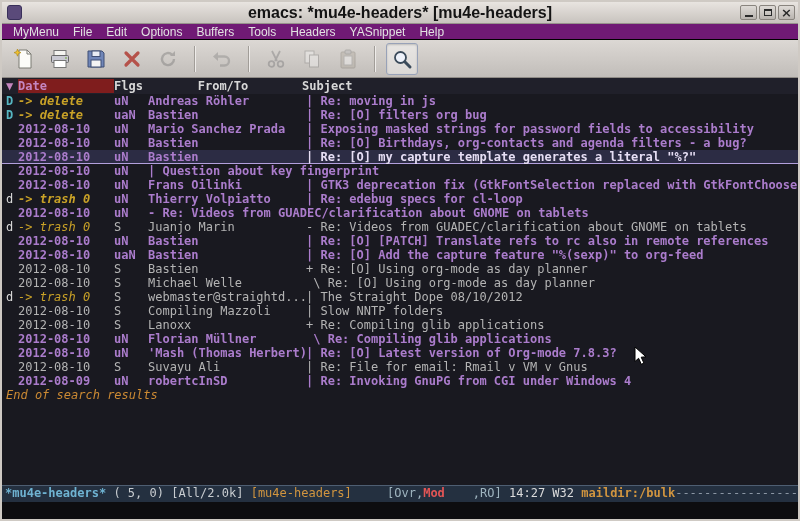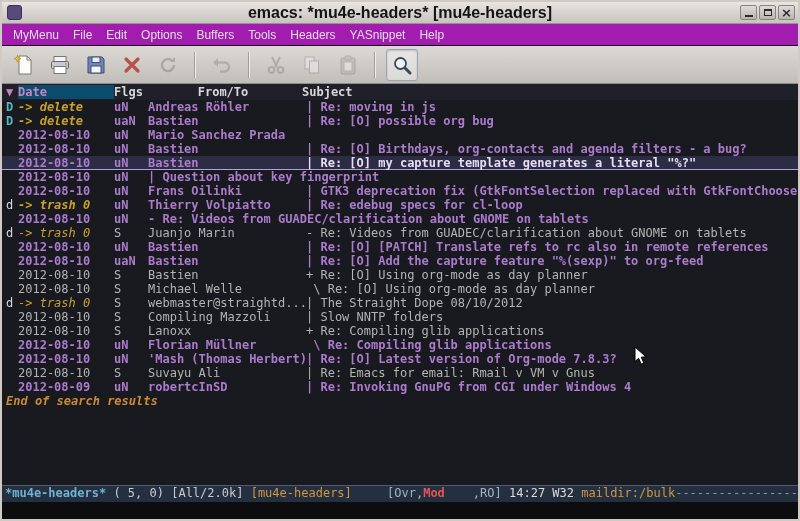--- a/index.html
+++ b/index.html
@@ -43,22 +43,22 @@
     border: 1px solid #89847e;
     display: flex; align-items: center; justify-content: center;
     box-sizing: border-box;
   }
   .g-min { width: 8px; height: 2px; background: #2a2a2a; margin-top: 7px; }
   .g-max { width: 8px; height: 7px; border: 1px solid #2a2a2a; border-top-width: 2px; box-sizing: border-box; }
   .g-close { font-family: "DejaVu Sans", sans-serif; font-size: 13px; font-weight: bold; color: #2a2a2a; line-height: 1; }
 
   
   .menubar {
-    height: 22px; flex: none;
-    background: #a21caf; border-bottom: 1px solid #000;
+    height: 16px; flex: none;
+    background: #701a75; border-bottom: 1px solid #000;
     box-sizing: border-box;
     display: flex; align-items: center; padding-left: 4px;
   }
   .menu-item {
     font-family: "Liberation Sans", sans-serif;
     font-size: 12px; color: #e2e2e2; padding: 3px 7px; cursor: default;
   }
 
   
   .toolbar {
@@ -87,21 +87,21 @@
   
   .buffer { flex: 1; overflow: hidden; background: var(--buffer-bg, #191920); }
   .header-line {
     height: 16px; display: flex; align-items: center;
     padding-left: 4px; white-space: pre; overflow: hidden;
     background: #20202a;
     font-family: "DejaVu Sans Mono", monospace;
     font-size: 12px; font-weight: bold; color: #d8d8d8;
   }
   .hl-mark { flex: none; width: 12px; color: #c586c0; }
-  .hl-date { flex: none; width: 96px; color: #c586c0; background: #0c4a6e; }
+  .hl-date { flex: none; width: 96px; color: #c586c0; background: #7f1d1d; }
   .hl-flags { flex: none; width: 30px; }
   .hl-from { flex: none; width: 158px; text-align: center; }
   .hl-subject { flex: 1; }
 
   .msg {
     display: flex; height: 14px; line-height: 14px;
     padding-left: 4px; white-space: pre; overflow: hidden;
     font-family: "DejaVu Sans Mono", monospace; font-size: 12px;
     cursor: default;
   }
@@ -119,38 +119,38 @@
 
   .current {
     background: #2c2c44;
     box-shadow: inset 0 -1px 0 #b3a0dd;
   }
   .current .col-subject { color: #e6def4; }
 
   .end-results {
     height: 14px; line-height: 14px; padding-left: 4px;
     font-family: "DejaVu Sans Mono", monospace;
-    font-size: 12px; font-weight: bold; font-style: italic;
+    font-size: 12px; font-weight: normal; font-style: italic;
     color: var(--end-marker, #cc8a33); white-space: pre;
   }
 
   
   .modeline {
     height: 17px; flex: none; box-sizing: border-box;
     background: #243040; border-top: 1px solid #4e5e72;
     font-family: "DejaVu Sans Mono", monospace; font-size: 12px;
     line-height: 15px; color: #c8ccd0;
     white-space: pre; overflow: hidden; padding-left: 3px;
   }
   .ml-buf  { color: var(--modeline-buffer, #6fb3d2); font-weight: bold; }
   .ml-mode { color: var(--modeline-mode, #d1953f); }
   .ml-flags { color: #9fb4bf; margin-left: 28px; }
   .ml-mod  { color: var(--modeline-modified, #e25555); font-weight: bold; }
   .ml-time { color: #dcdcdc; }
-  .ml-folder { color: var(--modeline-mode, #d1953f); font-weight: normal; }
+  .ml-folder { color: var(--modeline-mode, #d1953f); font-weight: bold; }
   .ml-filler { color: #8b96a4; }
 
   
   .echo { height: 17px; flex: none; background: #0d0d10; }
 
   
   .cursor { position: absolute; left: 632px; top: 344px; z-index: 50; pointer-events: none; }
 </style>
 </head>
 <body>
@@ -279,39 +279,39 @@
   <div class="buffer">
     <div class="header-line">
       <span class="hl-mark">▼</span>
       <span class="hl-date">Date</span>
       <span class="hl-flags">Flgs</span>
       <span class="hl-from">From/To</span>
       <span class="hl-subject">Subject</span>
     </div>
     <div>
         <div class="msg face-unread act act-delete"><span class="col-mark">D</span><span class="col-date">-&gt; delete</span><span class="col-flags">uN</span><span class="col-from">Andreas Röhler</span><span class="col-subject">| Re: moving in js</span></div>
-        <div class="msg face-unread act act-delete"><span class="col-mark">D</span><span class="col-date">-&gt; delete</span><span class="col-flags">uaN</span><span class="col-from">Bastien</span><span class="col-subject">| Re: [O] possible org bug</span></div>
-        <div class="msg face-unread"><span class="col-mark"></span><span class="col-date">2012-08-10</span><span class="col-flags">uN</span><span class="col-from">Mario Sanchez Prada</span></div>
+        <div class="msg face-unread act act-delete"><span class="col-mark">D</span><span class="col-date">-&gt; delete</span><span class="col-flags">uaN</span><span class="col-from">Bastien</span><span class="col-subject">| Re: [O] filters org bug</span></div>
+        <div class="msg face-unread"><span class="col-mark"></span><span class="col-date">2012-08-10</span><span class="col-flags">uN</span><span class="col-from">Mario Sanchez Prada</span><span class="col-subject">| Exposing masked strings for password fields to accessibility</span></div>
         <div class="msg face-unread"><span class="col-mark"></span><span class="col-date">2012-08-10</span><span class="col-flags">uN</span><span class="col-from">Bastien</span><span class="col-subject">| Re: [O] Birthdays, org-contacts and agenda filters - a bug?</span></div>
         <div class="msg face-unread current"><span class="col-mark"></span><span class="col-date">2012-08-10</span><span class="col-flags">uN</span><span class="col-from">Bastien</span><span class="col-subject">| Re: [O] my capture template generates a literal "%?"</span></div>
         <div class="msg face-unread"><span class="col-mark"></span><span class="col-date">2012-08-10</span><span class="col-flags">uN</span><span class="col-subject">| Question about key fingerprint</span></div>
         <div class="msg face-unread"><span class="col-mark"></span><span class="col-date">2012-08-10</span><span class="col-flags">uN</span><span class="col-from">Frans Oilinki</span><span class="col-subject">| GTK3 deprecation fix (GtkFontSelection replaced with GtkFontChooser)</span></div>
         <div class="msg face-unread act act-trash"><span class="col-mark">d</span><span class="col-date">-&gt; trash 0</span><span class="col-flags">uN</span><span class="col-from">Thierry Volpiatto</span><span class="col-subject">| Re: edebug specs for cl-loop</span></div>
         <div class="msg face-unread"><span class="col-mark"></span><span class="col-date">2012-08-10</span><span class="col-flags">uN</span><span class="col-subject">- Re: Videos from GUADEC/clarification about GNOME on tablets</span></div>
         <div class="msg face-seen act act-trash"><span class="col-mark">d</span><span class="col-date">-&gt; trash 0</span><span class="col-flags">S</span><span class="col-from">Juanjo Marin</span><span class="col-subject">- Re: Videos from GUADEC/clarification about GNOME on tablets</span></div>
         <div class="msg face-unread"><span class="col-mark"></span><span class="col-date">2012-08-10</span><span class="col-flags">uN</span><span class="col-from">Bastien</span><span class="col-subject">| Re: [O] [PATCH] Translate refs to rc also in remote references</span></div>
         <div class="msg face-unread"><span class="col-mark"></span><span class="col-date">2012-08-10</span><span class="col-flags">uaN</span><span class="col-from">Bastien</span><span class="col-subject">| Re: [O] Add the capture feature "%(sexp)" to org-feed</span></div>
         <div class="msg face-seen"><span class="col-mark"></span><span class="col-date">2012-08-10</span><span class="col-flags">S</span><span class="col-from">Bastien</span><span class="col-subject">+ Re: [O] Using org-mode as day planner</span></div>
         <div class="msg face-seen"><span class="col-mark"></span><span class="col-date">2012-08-10</span><span class="col-flags">S</span><span class="col-from">Michael Welle</span><span class="col-subject"> \ Re: [O] Using org-mode as day planner</span></div>
         <div class="msg face-seen act act-trash"><span class="col-mark">d</span><span class="col-date">-&gt; trash 0</span><span class="col-flags">S</span><span class="col-from">webmaster@straightd...</span><span class="col-subject">| The Straight Dope 08/10/2012</span></div>
         <div class="msg face-seen"><span class="col-mark"></span><span class="col-date">2012-08-10</span><span class="col-flags">S</span><span class="col-from">Compiling Mazzoli</span><span class="col-subject">| Slow NNTP folders</span></div>
         <div class="msg face-seen"><span class="col-mark"></span><span class="col-date">2012-08-10</span><span class="col-flags">S</span><span class="col-from">Lanoxx</span><span class="col-subject">+ Re: Compiling glib applications</span></div>
         <div class="msg face-unread"><span class="col-mark"></span><span class="col-date">2012-08-10</span><span class="col-flags">uN</span><span class="col-from">Florian Müllner</span><span class="col-subject"> \ Re: Compiling glib applications</span></div>
         <div class="msg face-unread"><span class="col-mark"></span><span class="col-date">2012-08-10</span><span class="col-flags">uN</span><span class="col-from">'Mash (Thomas Herbert)</span><span class="col-subject">| Re: [O] Latest version of Org-mode 7.8.3?</span></div>
-        <div class="msg face-seen"><span class="col-mark"></span><span class="col-date">2012-08-10</span><span class="col-flags">S</span><span class="col-from">Suvayu Ali</span><span class="col-subject">| Re: Emacs for email: Rmail v VM v Gnus</span></div>
+        <div class="msg face-seen"><span class="col-mark"></span><span class="col-date">2012-08-10</span><span class="col-flags">S</span><span class="col-from">Suvayu Ali</span><span class="col-subject">| Re: File for email: Rmail v VM v Gnus</span></div>
         <div class="msg face-unread"><span class="col-mark"></span><span class="col-date">2012-08-09</span><span class="col-flags">uN</span><span class="col-from">robertcInSD</span><span class="col-subject">| Re: Invoking GnuPG from CGI under Windows 4</span></div>
       </div>
     <div class="end-results">End of search results</div>
   </div>
 
   <div class="modeline"><span class="ml-buf">*mu4e-headers*</span><span> ( 5, 0) </span><span>[All/2.0k] </span><span class="ml-mode">[mu4e-headers] </span><span class="ml-flags">[Ovr,</span><span class="ml-mod">Mod</span><span class="ml-flags">,RO]</span><span class="ml-time"> 14:27 </span><span class="ml-time">W32 </span><span class="ml-folder">maildir:/bulk</span><span class="ml-filler">--------------------------------------------------------------------</span></div>
 
   <div class="echo"></div>
 
   <div class="cursor">

